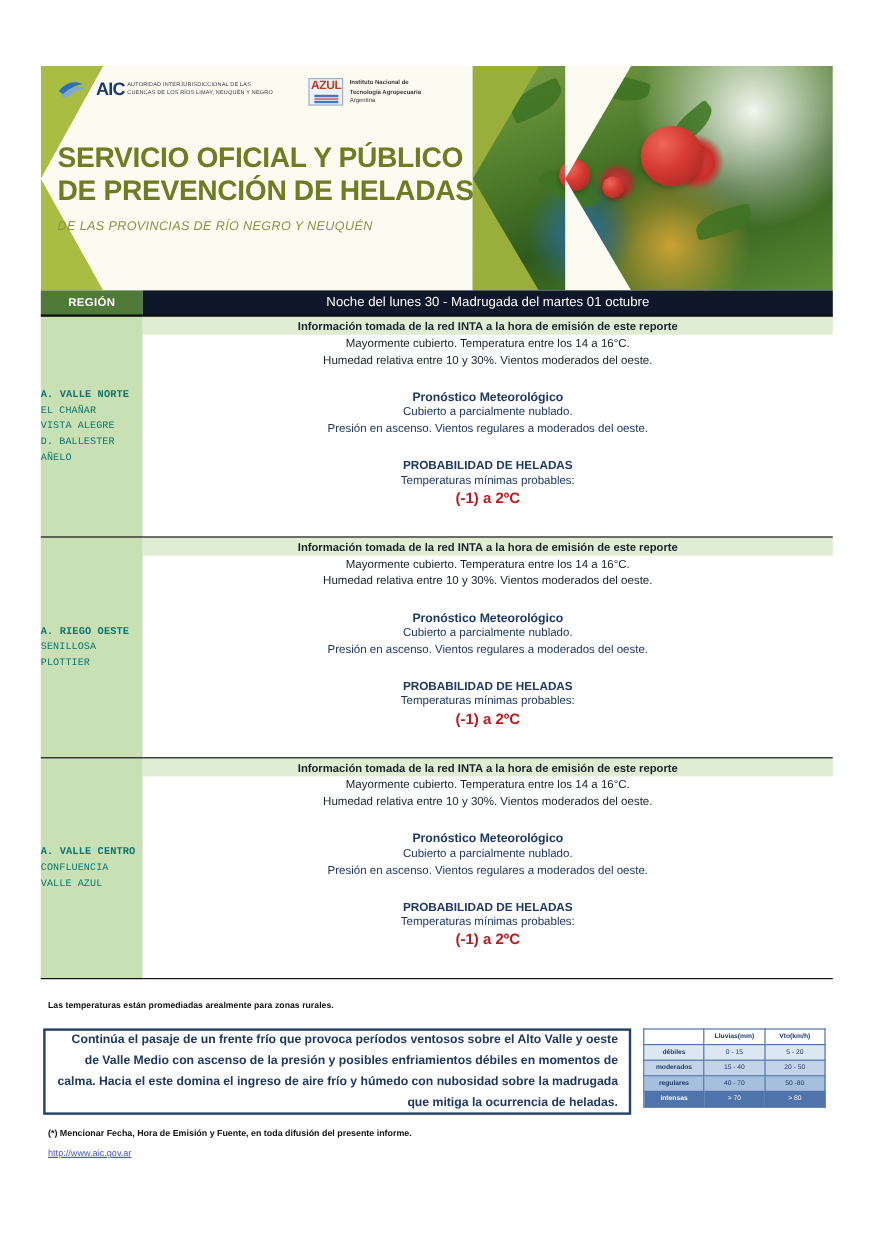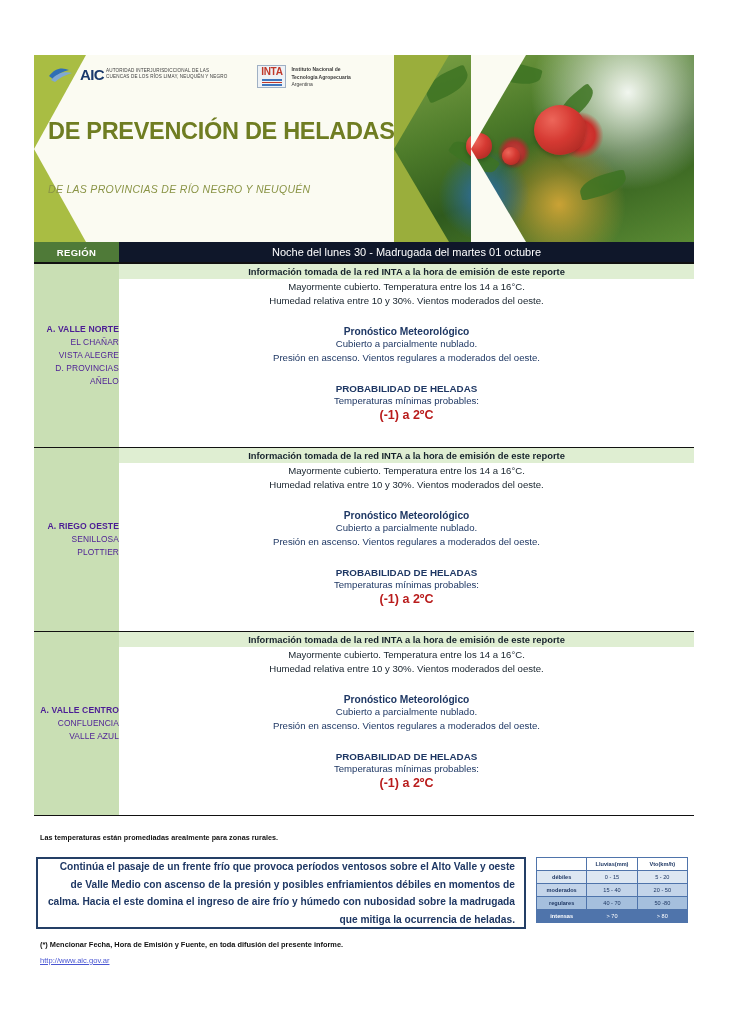--- a/index.html
+++ b/index.html
@@ -197,24 +197,25 @@
     font-size: 11px;
     font-weight: normal;
     text-align: center;
     height: 20px;
     border-bottom: 2px solid #111;
   }
 
   .region-cell {
     width: 85px;
     background: #c9dfb4;
-    text-align: right;
-    color: #4c1d95;
+    text-align: left;
+    color: #0f766e;
     line-height: 13px;
     padding: 4px 2px;
+    font-family: Liberation Mono, monospace;
   }
   .region-name {
     font-size: 8.6px;
     font-weight: bold;
     display: block;
     letter-spacing: .1px;
   }
   .region-loc {
     font-size: 8.4px;
     display: block;
@@ -394,37 +395,38 @@
           </div>
           <div class="aic-word">AIC</div>
           <div>
             <div class="aic-sub">AUTORIDAD INTERJURISDICCIONAL DE LAS</div>
             <div class="aic-sub">CUENCAS DE  LOS RÍOS LIMAY, NEUQUÉN Y NEGRO</div>
           </div>
         </div>
 
         <div class="logo-inta">
           <div class="inta-mark">
-            <div class="inta-word">INTA</div>
+            <div class="inta-word">AZUL</div>
             <div class="inta-stripes">
               <div style="background:#3f77bd;"></div>
               <div style="background:#c0392b;"></div>
               <div style="background:#3f77bd;"></div>
             </div>
           </div>
           <div>
             <div class="inta-sub" style="font-weight:bold;">Instituto Nacional de</div>
             <div class="inta-sub" style="font-weight:bold;">Tecnología Agropecuaria</div>
             <div class="inta-sub">Argentina</div>
           </div>
         </div>
 
       </div>
 
       <div class="banner-title">
+        <div>SERVICIO OFICIAL Y PÚBLICO</div>
         <div>DE PREVENCIÓN DE HELADAS</div>
       </div>
 
       <div class="banner-subtitle">
         <div>DE LAS PROVINCIAS DE RÍO NEGRO Y NEUQUÉN</div>
       </div>
 
     </div>
   </div>
 
@@ -433,21 +435,21 @@
         <tr>
       <td class="hdr-region">REGIÓN</td>
       <td class="hdr-date">Noche del lunes 30 - Madrugada del martes 01 octubre</td>
     </tr>
 
     <tr>
       <td class="region-cell">
         <span class="region-name">A. VALLE NORTE</span>
         <span class="region-loc">EL CHAÑAR</span>
         <span class="region-loc">VISTA ALEGRE</span>
-        <span class="region-loc">D. PROVINCIAS</span>
+        <span class="region-loc">D. BALLESTER</span>
         <span class="region-loc">AÑELO</span>
       </td>
       <td class="detail-cell">
         <div class="info-band">Información tomada de la red INTA a la hora de emisión de este reporte</div>
         <div class="obs-lines">
           <div>Mayormente cubierto. Temperatura entre los 14 a 16°C.</div>
           <div>Humedad relativa entre 10 y 30%. Vientos moderados del oeste.</div>
         </div>
         <div class="fc-title">Pronóstico Meteorológico</div>
         <div class="fc-lines">

